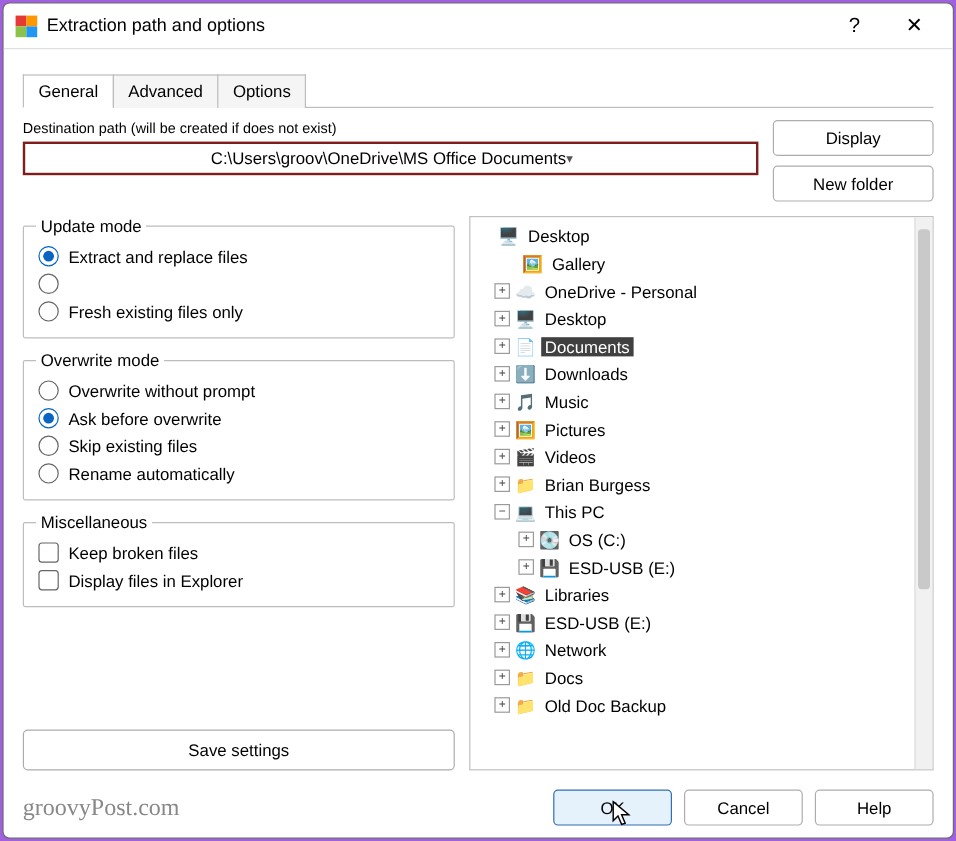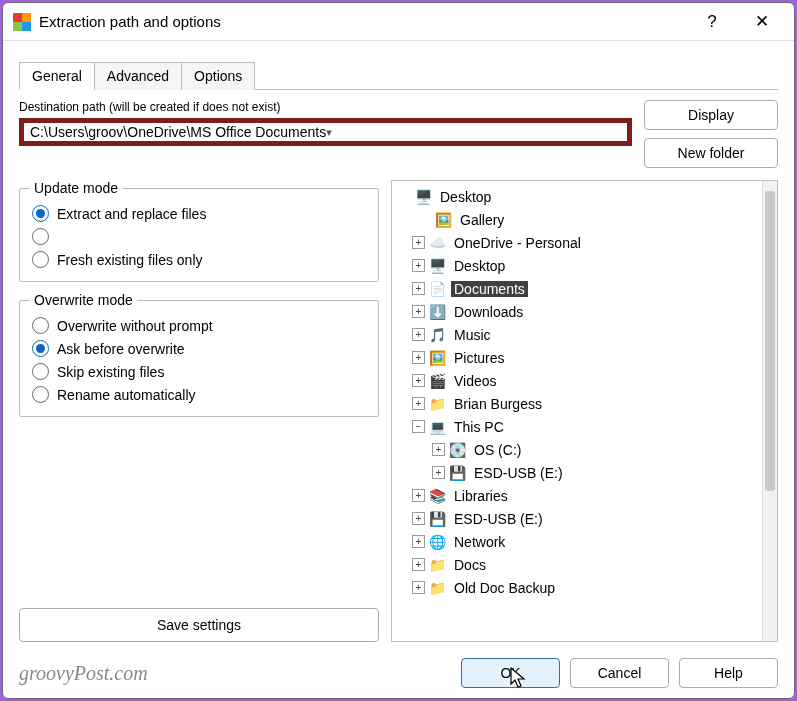--- a/index.html
+++ b/index.html
@@ -67,22 +67,22 @@
     border: 1px solid #adadad;
     border-radius: 4px;
     height: 30px;
     font-size: 14px;
     padding: 0 10px;
     cursor: default;
     display:flex; align-items:center; justify-content:center;
   }
   .label { font-size: 12px; margin-bottom: 4px; display:block; }
   .combo {
-    display:flex; align-items:center; justify-content:flex-start;
-    border:5px solid #7f1d1d; background:#fff; height:28px; padding:0 4px 0 6px;
+    display:flex; align-items:center; justify-content:center;
+    border:2px solid #7f1d1d; background:#fff; height:28px; padding:0 4px 0 6px;
   }
   .combo .val { font-size:14px; white-space:nowrap; overflow:hidden; }
   .combo .chev { font-size:11px; color:#555; }
   .body-cols { display:flex; gap:12px; margin-top:12px; flex:1; min-height:0; }
   .col-left { width: 360px; display:flex; flex-direction:column; gap:10px; }
   .col-right { flex:1; display:flex; flex-direction:column; }
   fieldset {
     border:1px solid #bdbdbd; border-radius:2px;
     padding: 6px 10px 10px 10px; margin:0;
   }
@@ -113,21 +113,21 @@
   .onedrive-ico { color:#0a7de0; }
   .file-ico { color:#6a8fc7; }
   .green-ico { color:#2fa84f; }
   .music-ico { color:#e0575b; }
   .pic-ico { color:#5a8fd8; }
   .vid-ico { color:#6a3dd0; }
   .drive-ico { color:#5aa059; }
   .usb-ico { color:#c2506e; }
   .net-ico { color:#3e8fcf; }
   .footer { display:flex; align-items:center; padding:6px 16px 10px 16px; gap:10px; }
-  .watermark { font-style:italic; color:#888; font-family:"Times New Roman", serif; font-size:20px; flex:1; }
+  .watermark { color:#888; font-family:"Times New Roman", serif; font-size:20px; flex:1; }
   .btn-primary { background:#e5f1fb; border-color:#2f6fb5; }
   .footer .btn { width:99px; }
   .cursor {
     position:absolute; left:510px; top:667px; pointer-events:none;
   }
 </style>
 </head>
 <body>
 
 <div class="window">
@@ -201,20 +201,31 @@
             <div class="opt">
               <span class="radio"></span>
               <span>Skip existing files</span>
             </div>
             <div class="opt">
               <span class="radio"></span>
               <span>Rename automatically</span>
             </div>
           </fieldset>
 
+          <fieldset>
+            <legend>Miscellaneous</legend>
+            <div class="opt">
+              <span class="check"></span>
+              <span>Keep broken files</span>
+            </div>
+            <div class="opt">
+              <span class="check"></span>
+              <span>Display files in Explorer</span>
+            </div>
+          </fieldset>
 
           <div class="btn savebtn">Save settings</div>
         </div>
 
         <div class="col-right">
           <div class="tree-wrap">
             <div class="tree">
               <div class="node" style="--ind:4px">
                 <span class="exp none"></span>
                 <span class="ico desktop-ico">🖥️</span>

